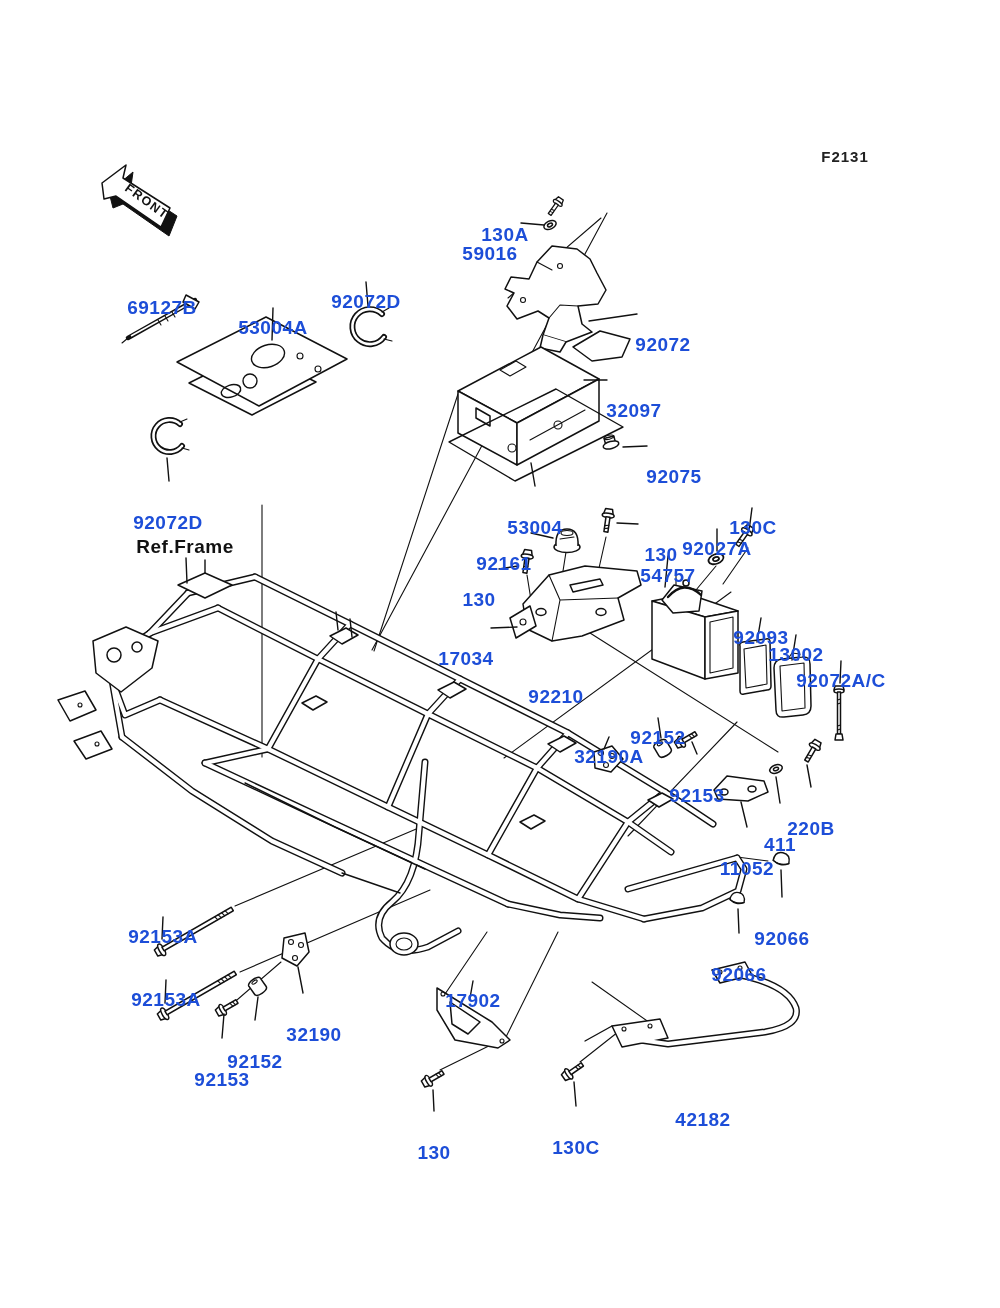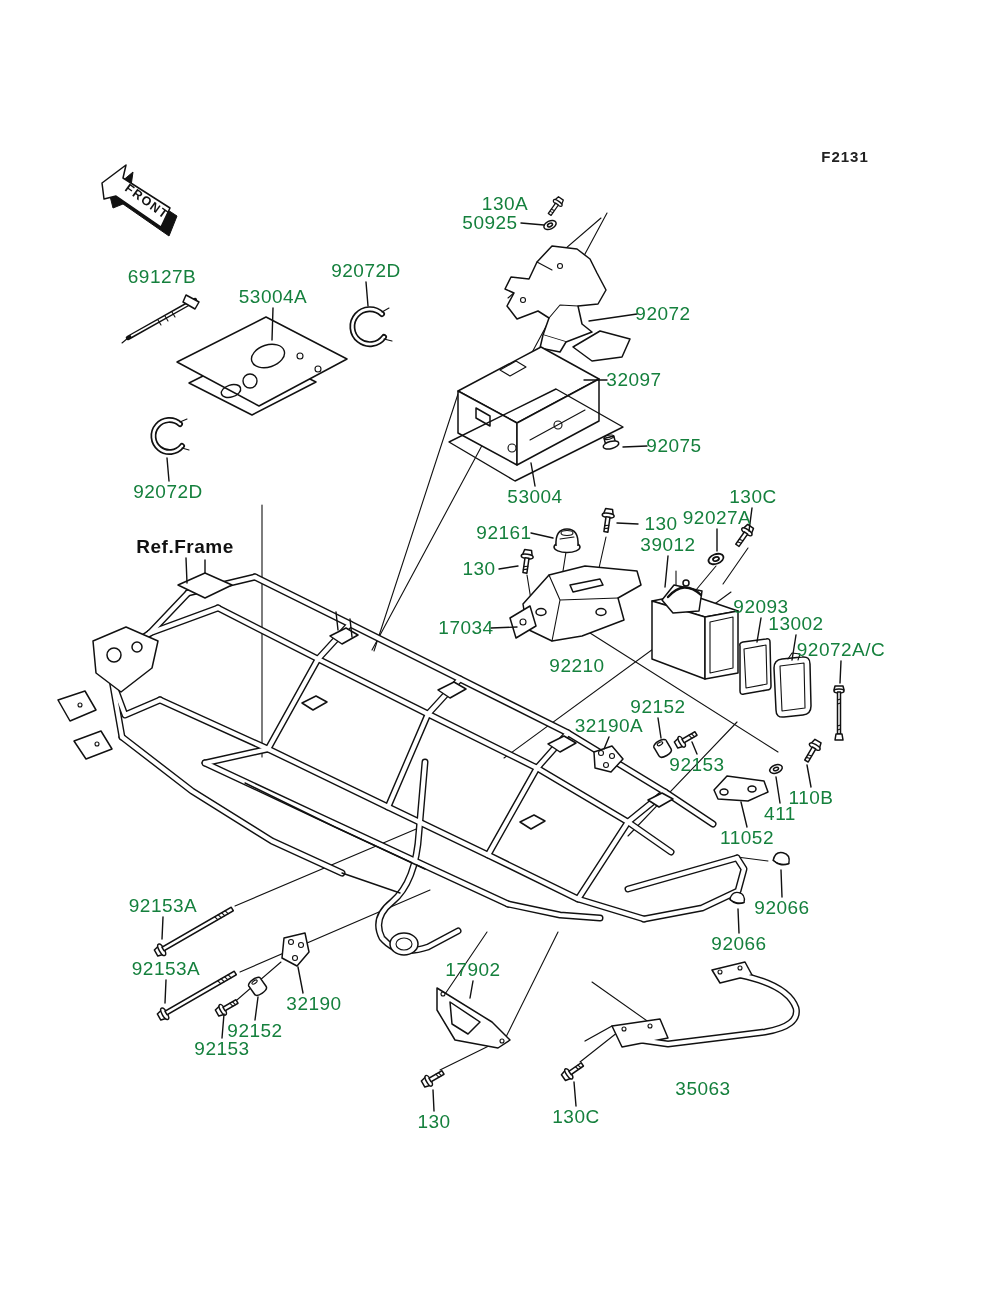--- a/index.html
+++ b/index.html
@@ -9,22 +9,22 @@
   .ln{fill:none;stroke:#111;stroke-width:1.4;stroke-linejoin:round;stroke-linecap:round;}
   .lnthin{stroke-width:1.1;}
   .thick{stroke-width:2.4;}
   .shape{fill:#fff;stroke:#111;stroke-width:1.5;stroke-linejoin:round;}
   .dark{fill:#111;stroke:#111;}
   .tube{fill:none;stroke:#111;stroke-width:7;stroke-linejoin:round;stroke-linecap:round;}
   .tube-in{fill:none;stroke:#fff;stroke-width:4.2;stroke-linejoin:round;stroke-linecap:round;}
   .ring{fill:none;stroke:#111;stroke-width:6;stroke-linecap:round;}
   .ring-in{fill:none;stroke:#fff;stroke-width:2.6;stroke-linecap:round;}
   .labels{position:absolute;left:0;top:0;width:100%;height:100%;pointer-events:none;border-radius:11px;}
-  .part-label{position:absolute;transform:translate(-50%,-50%);font-weight:normal;font-size:19px;
-              letter-spacing:0.5px;white-space:nowrap;color:#15803d;}
+  .part-label{position:absolute;transform:translate(-50%,-50%);font-weight:bold;font-size:19px;
+              letter-spacing:0.5px;white-space:nowrap;color:#1d4ed8;margin-top:31px;}
   .fig-code{position:absolute;transform:translate(-50%,-50%);font-weight:bold;font-size:15px;
             letter-spacing:1px;color:#222;}
   .ref-label{position:absolute;transform:translate(-50%,-50%);font-weight:bold;font-size:19px;
              letter-spacing:0.5px;color:#111;}
   .front-text{font:bold 12.5px "Liberation Sans",sans-serif;letter-spacing:1.5px;fill:#111;}
 </style>
 </head>
 <body>
 
 <div class="stage">
@@ -347,53 +347,53 @@
     <path d="M434,1111 L433,1090"></path>
     <path d="M576,1106 L574,1082"></path>
   </g>
 </svg>
 
 <div class="labels">
   <div class="fig-code" style="left:845px;top:156px;">F2131</div>
   <div class="ref-label" style="left:185px;top:547px;">Ref.Frame</div>
   <div>
         <div class="part-label" style="left: 505px; top: 204px;">130A</div>
-        <div class="part-label" style="left: 490px; top: 223px;">50925</div>
+        <div class="part-label" style="left: 490px; top: 223px;">59016</div>
         <div class="part-label" style="left: 663px; top: 314px;">92072</div>
         <div class="part-label" style="left: 162px; top: 277px;">69127B</div>
         <div class="part-label" style="left: 273px; top: 297px;">53004A</div>
         <div class="part-label" style="left: 366px; top: 271px;">92072D</div>
         <div class="part-label" style="left: 168px; top: 492px;">92072D</div>
         <div class="part-label" style="left: 634px; top: 380px;">32097</div>
         <div class="part-label" style="left: 674px; top: 446px;">92075</div>
         <div class="part-label" style="left: 535px; top: 497px;">53004</div>
         <div class="part-label" style="left: 504px; top: 533px;">92161</div>
         <div class="part-label" style="left: 661px; top: 524px;">130</div>
         <div class="part-label" style="left: 753px; top: 497px;">130C</div>
         <div class="part-label" style="left: 717px; top: 518px;">92027A</div>
-        <div class="part-label" style="left: 668px; top: 545px;">39012</div>
+        <div class="part-label" style="left: 668px; top: 545px;">54757</div>
         <div class="part-label" style="left: 479px; top: 569px;">130</div>
         <div class="part-label" style="left: 466px; top: 628px;">17034</div>
-        <div class="part-label" style="left: 577px; top: 666px;">92210</div>
+        <div class="part-label" style="left: 556px; top: 666px;">92210</div>
         <div class="part-label" style="left: 761px; top: 607px;">92093</div>
         <div class="part-label" style="left: 796px; top: 624px;">13002</div>
         <div class="part-label" style="left: 841px; top: 650px;">92072A/C</div>
         <div class="part-label" style="left: 658px; top: 707px;">92152</div>
         <div class="part-label" style="left: 609px; top: 726px;">32190A</div>
         <div class="part-label" style="left: 697px; top: 765px;">92153</div>
-        <div class="part-label" style="left: 811px; top: 798px;">110B</div>
+        <div class="part-label" style="left: 811px; top: 798px;">220B</div>
         <div class="part-label" style="left: 780px; top: 814px;">411</div>
         <div class="part-label" style="left: 747px; top: 838px;">11052</div>
         <div class="part-label" style="left: 163px; top: 906px;">92153A</div>
         <div class="part-label" style="left: 166px; top: 969px;">92153A</div>
         <div class="part-label" style="left: 314px; top: 1004px;">32190</div>
         <div class="part-label" style="left: 255px; top: 1031px;">92152</div>
         <div class="part-label" style="left: 222px; top: 1049px;">92153</div>
         <div class="part-label" style="left: 782px; top: 908px;">92066</div>
         <div class="part-label" style="left: 739px; top: 944px;">92066</div>
         <div class="part-label" style="left: 473px; top: 970px;">17902</div>
         <div class="part-label" style="left: 434px; top: 1122px;">130</div>
         <div class="part-label" style="left: 576px; top: 1117px;">130C</div>
-        <div class="part-label" style="left: 703px; top: 1089px;">35063</div>
+        <div class="part-label" style="left: 703px; top: 1089px;">42182</div>
       </div>
 </div>
 
 </div>
 
 </body></html>

